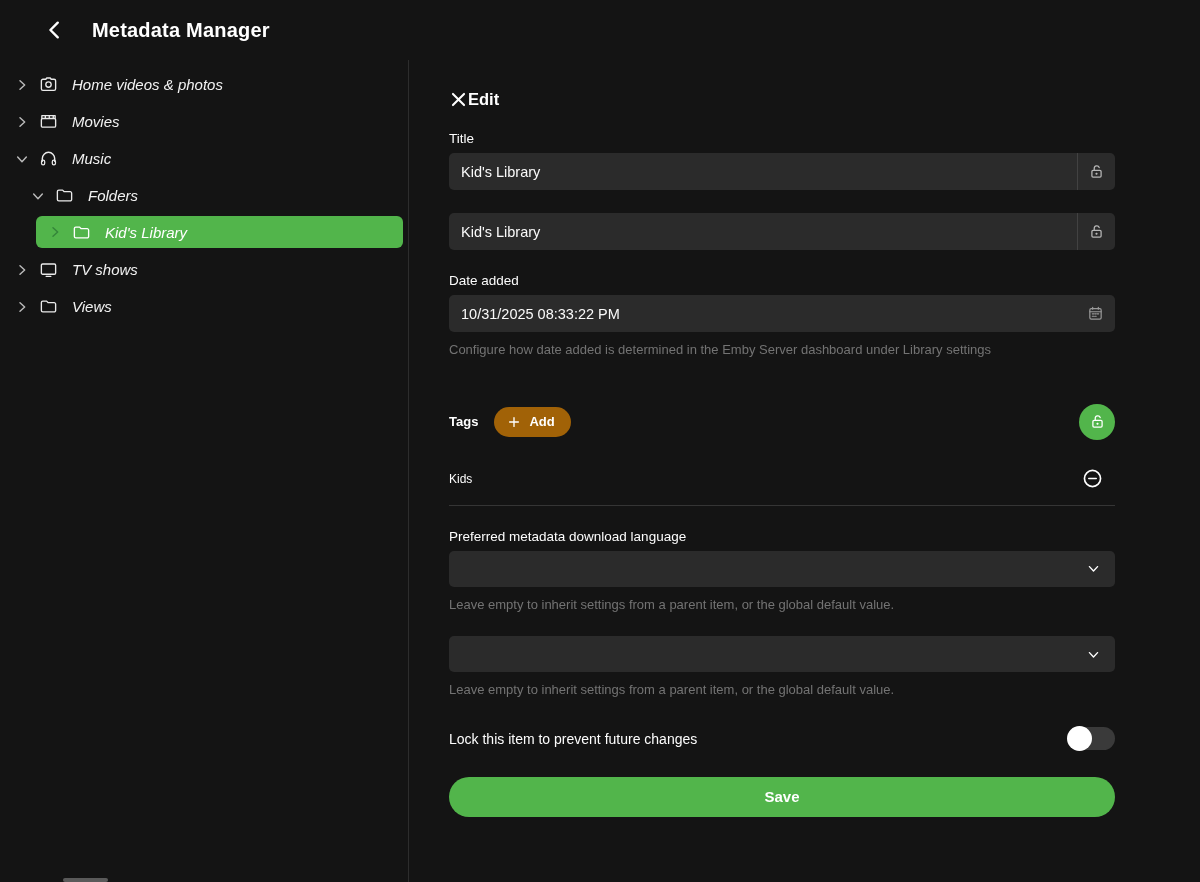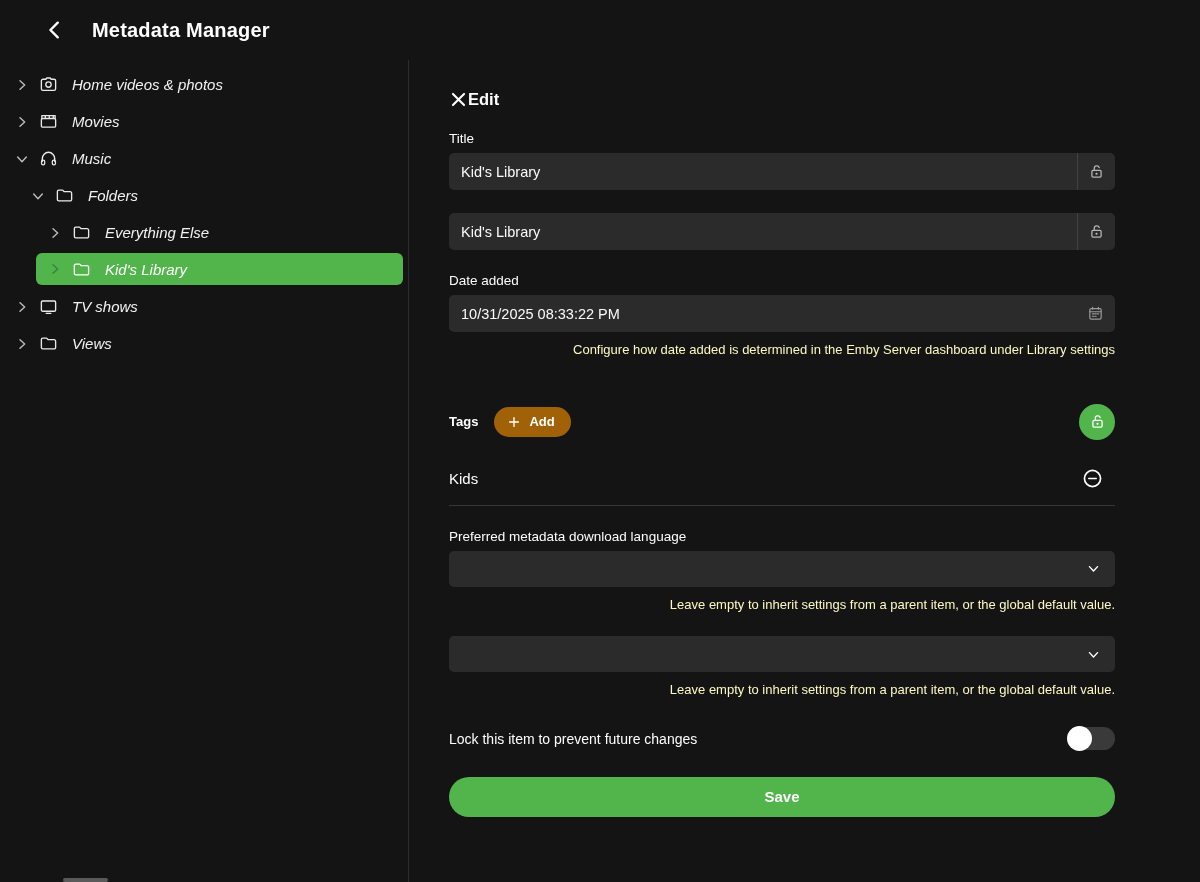--- a/index.html
+++ b/index.html
@@ -71,21 +71,21 @@
     width:38px; border-left:1px solid #424242;
     display:flex; align-items:center; justify-content:center;
     color:#b5b5b5; cursor:pointer;
   }
   .lock-suffix svg { width:17px; height:17px; }
   .cal-suffix {
     width:40px; display:flex; align-items:center; justify-content:center;
     color:#9a9a9a; cursor:pointer;
   }
   .cal-suffix svg { width:17px; height:17px; }
-  .helper { font-size:13px; color:#fef9c3; margin-top:9px; line-height:1.35;text-align:right; }
+  .helper { font-size:13px; color:#737373; margin-top:9px; line-height:1.35; }
 
   
   .tags-header { display:flex; align-items:center; margin-top:45px; height:36px; }
   .tags-title { font-size:13px; font-weight:bold; }
   .add-btn {
     margin-left:16px; height:30px; padding:0 16px 0 13px;
     background:#a16207; border:none; border-radius:15px; cursor:pointer;
     display:flex; align-items:center; color:#fff;
   }
   .add-btn svg { width:14px; height:14px; margin-right:8px; }
@@ -93,21 +93,21 @@
   .tags-lock-btn {
     margin-left:auto; width:36px; height:36px; border-radius:50%;
     background:#52b54b; border:none; cursor:pointer;
     display:flex; align-items:center; justify-content:center; color:#fff;
   }
   .tags-lock-btn svg { width:17px; height:17px; }
   .tag-row {
     display:flex; align-items:center; margin-top:26px; height:26px;
     padding-bottom:0;
   }
-  .tag-name { font-size:15px; color:#fdfdfd; }
+  .tag-name { font-size:12px; color:#fdfdfd; }
   .tag-remove { margin-left:auto; margin-right:12px; width:21px; height:21px; color:#fff; cursor:pointer; }
   .tag-divider { border-bottom:1px solid #353535; margin-top:13px; }
 
   
   .section-title { font-size:18px; font-weight:bold; margin-top:29px; }
   .select-group { margin-top:23px; }
   .select-box {
     height:36px; background:#2b2b2b; border-radius:5px; cursor:pointer;
     display:flex; align-items:center; padding:0 14px;
   }
@@ -250,33 +250,20 @@
           </svg>
         </span>
       <span class="tree-icon">
           <svg viewBox="0 0 24 24">
             <use href="#i-folder"></use>
           </svg>
         </span>
       <span class="tree-label">Folders</span>
     </div>
 
-    <div class="tree-row lvl2">
-      <span class="expander">
-          <svg viewBox="0 0 24 24">
-            <use href="#i-chevron-right"></use>
-          </svg>
-        </span>
-      <span class="tree-icon">
-          <svg viewBox="0 0 24 24">
-            <use href="#i-folder"></use>
-          </svg>
-        </span>
-      <span class="tree-label">Everything Else</span>
-    </div>
 
     <div class="tree-row selected">
       <span class="expander">
           <svg viewBox="0 0 24 24">
             <use href="#i-chevron-right"></use>
           </svg>
         </span>
       <span class="tree-icon">
           <svg viewBox="0 0 24 24">
             <use href="#i-folder"></use>

